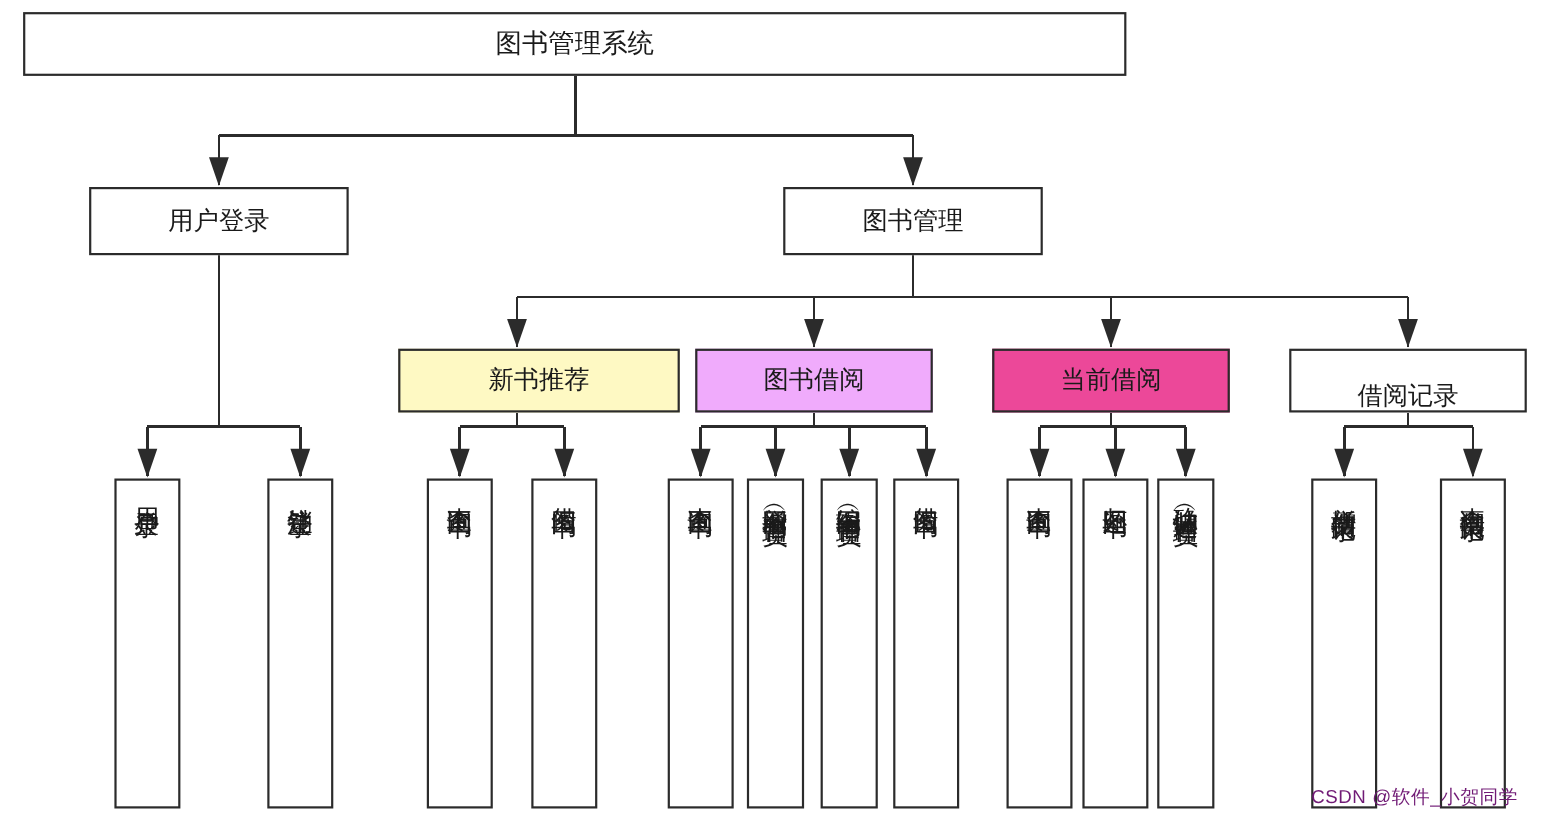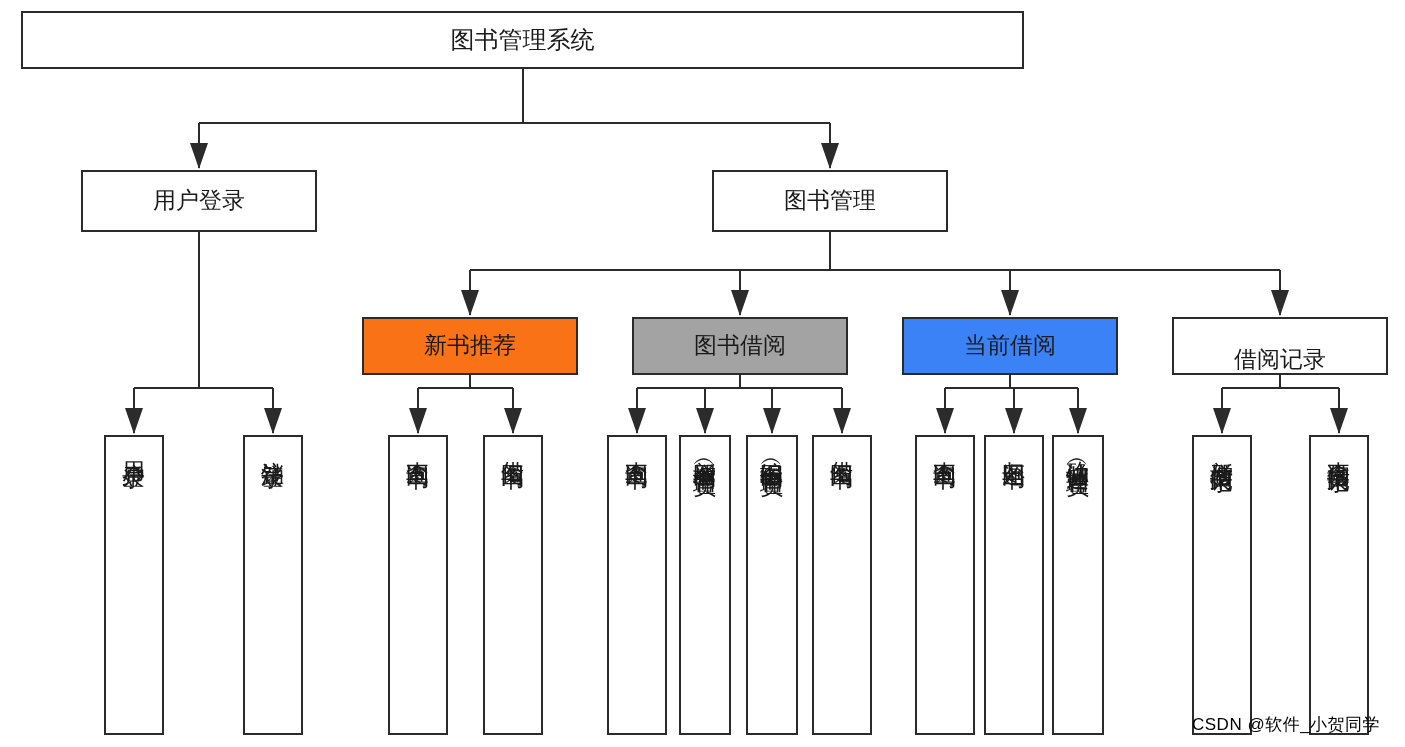--- a/index.html
+++ b/index.html
@@ -128,27 +128,27 @@
   <div id="nodes">
       <div class="node horizontal root" style="left: 21px; top: 11px; width: 1003px; height: 58px; border-color: rgb(43, 43, 43); background: rgb(255, 255, 255);">
         <span class="node-label">图书管理系统</span>
       </div>
       <div class="node horizontal" style="left: 81px; top: 170px; width: 236px; height: 62px; border-color: rgb(43, 43, 43); background: rgb(255, 255, 255);">
         <span class="node-label">用户登录</span>
       </div>
       <div class="node horizontal" style="left: 712px; top: 170px; width: 236px; height: 62px; border-color: rgb(43, 43, 43); background: rgb(255, 255, 255); justify-content: center;">
         <span class="node-label">图书管理</span>
       </div>
-      <div class="node horizontal" style="left: 362px; top: 317px; width: 216px; height: 58px; border-color: rgb(43, 43, 43); background: #f97316;">
+      <div class="node horizontal" style="left: 362px; top: 317px; width: 256px; height: 58px; border-color: rgb(43, 43, 43); background: #fef9c3;">
         <span class="node-label">新书推荐</span>
       </div>
-      <div class="node horizontal" style="left: 632px; top: 317px; width: 216px; height: 58px; border-color: rgb(43, 43, 43); background: #a3a3a3;">
+      <div class="node horizontal" style="left: 632px; top: 317px; width: 216px; height: 58px; border-color: rgb(43, 43, 43); background: #f0abfc;">
         <span class="node-label">图书借阅</span>
       </div>
-      <div class="node horizontal" style="left: 902px; top: 317px; width: 216px; height: 58px; border-color: rgb(43, 43, 43); background: #3b82f6;">
+      <div class="node horizontal" style="left: 902px; top: 317px; width: 216px; height: 58px; border-color: rgb(43, 43, 43); background: #ec4899;">
         <span class="node-label">当前借阅</span>
       </div>
       <div class="node horizontal" style="left: 1172px; top: 317px; width: 216px; height: 58px; border-color: rgb(43, 43, 43); background: rgb(255, 255, 255); align-items: flex-end;">
         <span class="node-label">借阅记录</span>
       </div>
       <div class="node vertical" style="left: 104px; top: 435px; width: 60px; height: 300px; border-color: rgb(43, 43, 43); background: rgb(255, 255, 255);">
         <span class="node-label">用户登录</span>
       </div>
       <div class="node vertical" style="left: 243px; top: 435px; width: 60px; height: 300px; border-color: rgb(43, 43, 43); background: rgb(255, 255, 255);">
         <span class="node-label">注销登录</span>
@@ -180,14 +180,14 @@
       <div class="node vertical" style="left: 1052px; top: 435px; width: 52px; height: 300px; border-color: rgb(43, 43, 43); background: rgb(255, 255, 255);">
         <span class="node-label">确认归还（管理员）</span>
       </div>
       <div class="node vertical" style="left: 1192px; top: 435px; width: 60px; height: 300px; border-color: rgb(43, 43, 43); background: rgb(255, 255, 255);">
         <span class="node-label">新增借阅记录</span>
       </div>
       <div class="node vertical" style="left: 1309px; top: 435px; width: 60px; height: 300px; border-color: rgb(43, 43, 43); background: rgb(255, 255, 255);">
         <span class="node-label">查询借阅记录</span>
       </div>
     </div>
-  <div class="watermark" style="left: 1192px; top: 713px; color: #000000;">CSDN @软件_小贺同学</div>
+  <div class="watermark" style="left: 1192px; top: 713px; color: #701a75;">CSDN @软件_小贺同学</div>
 </div>
 
 </body></html>

